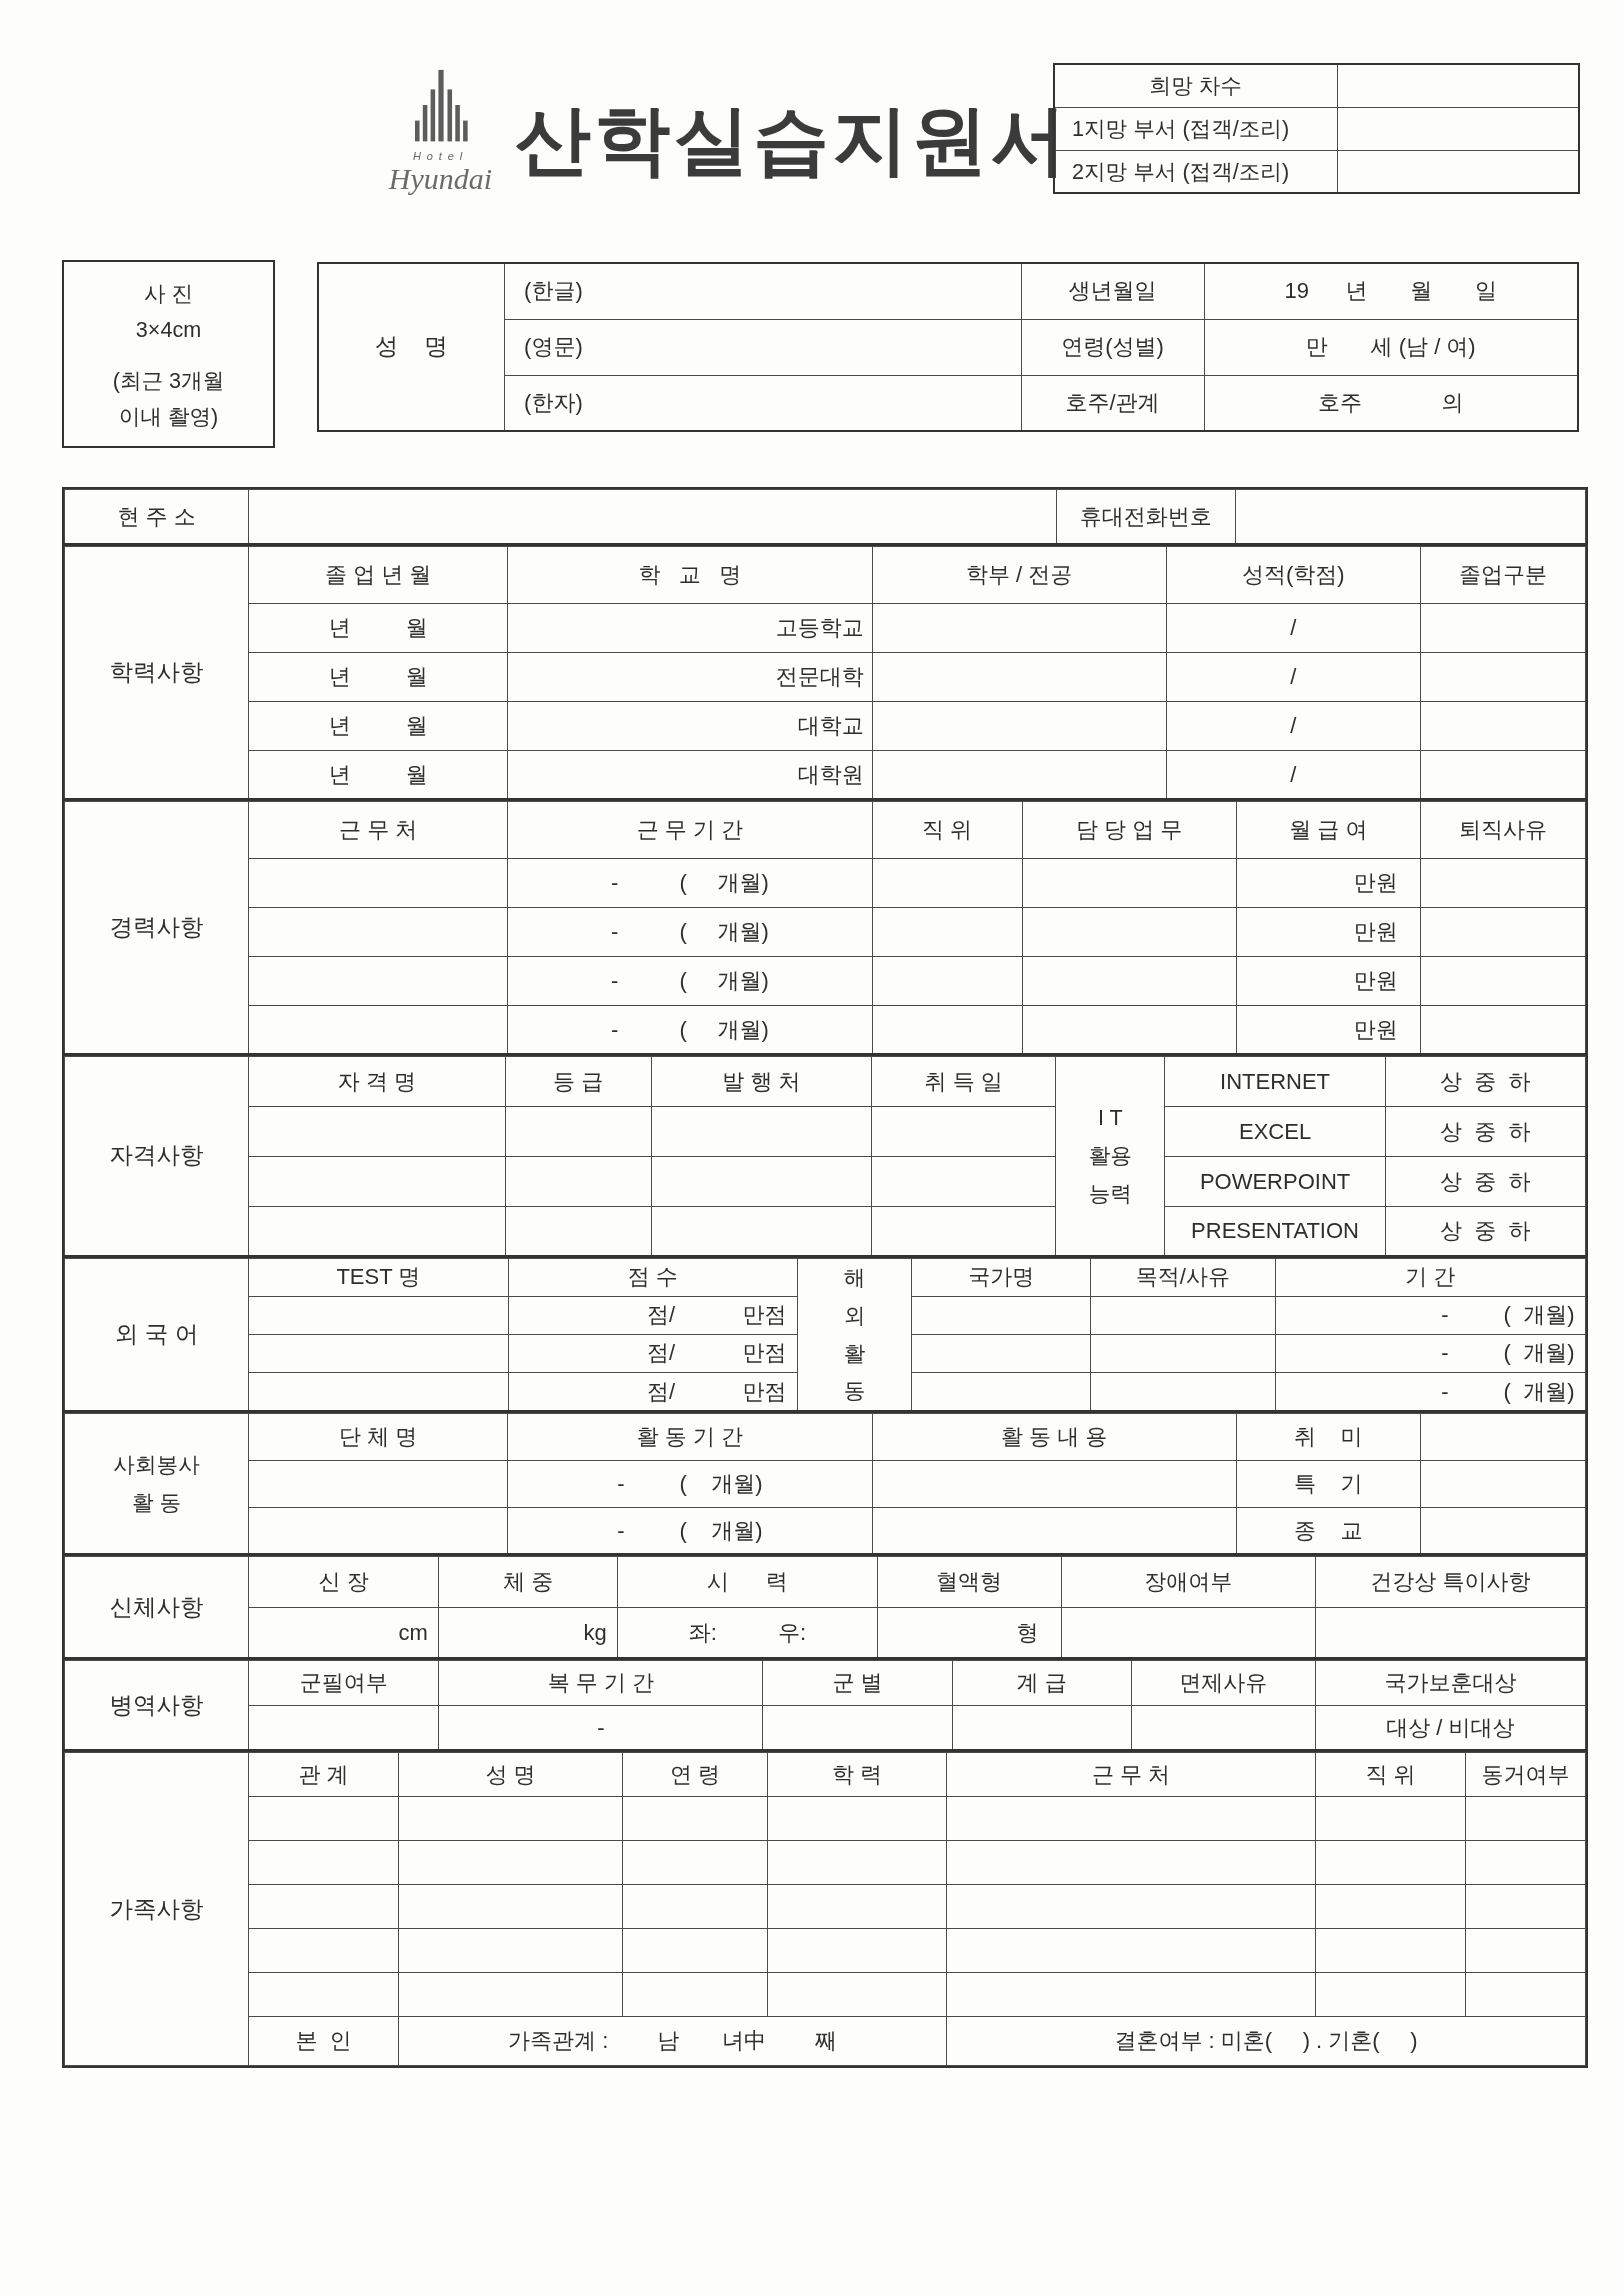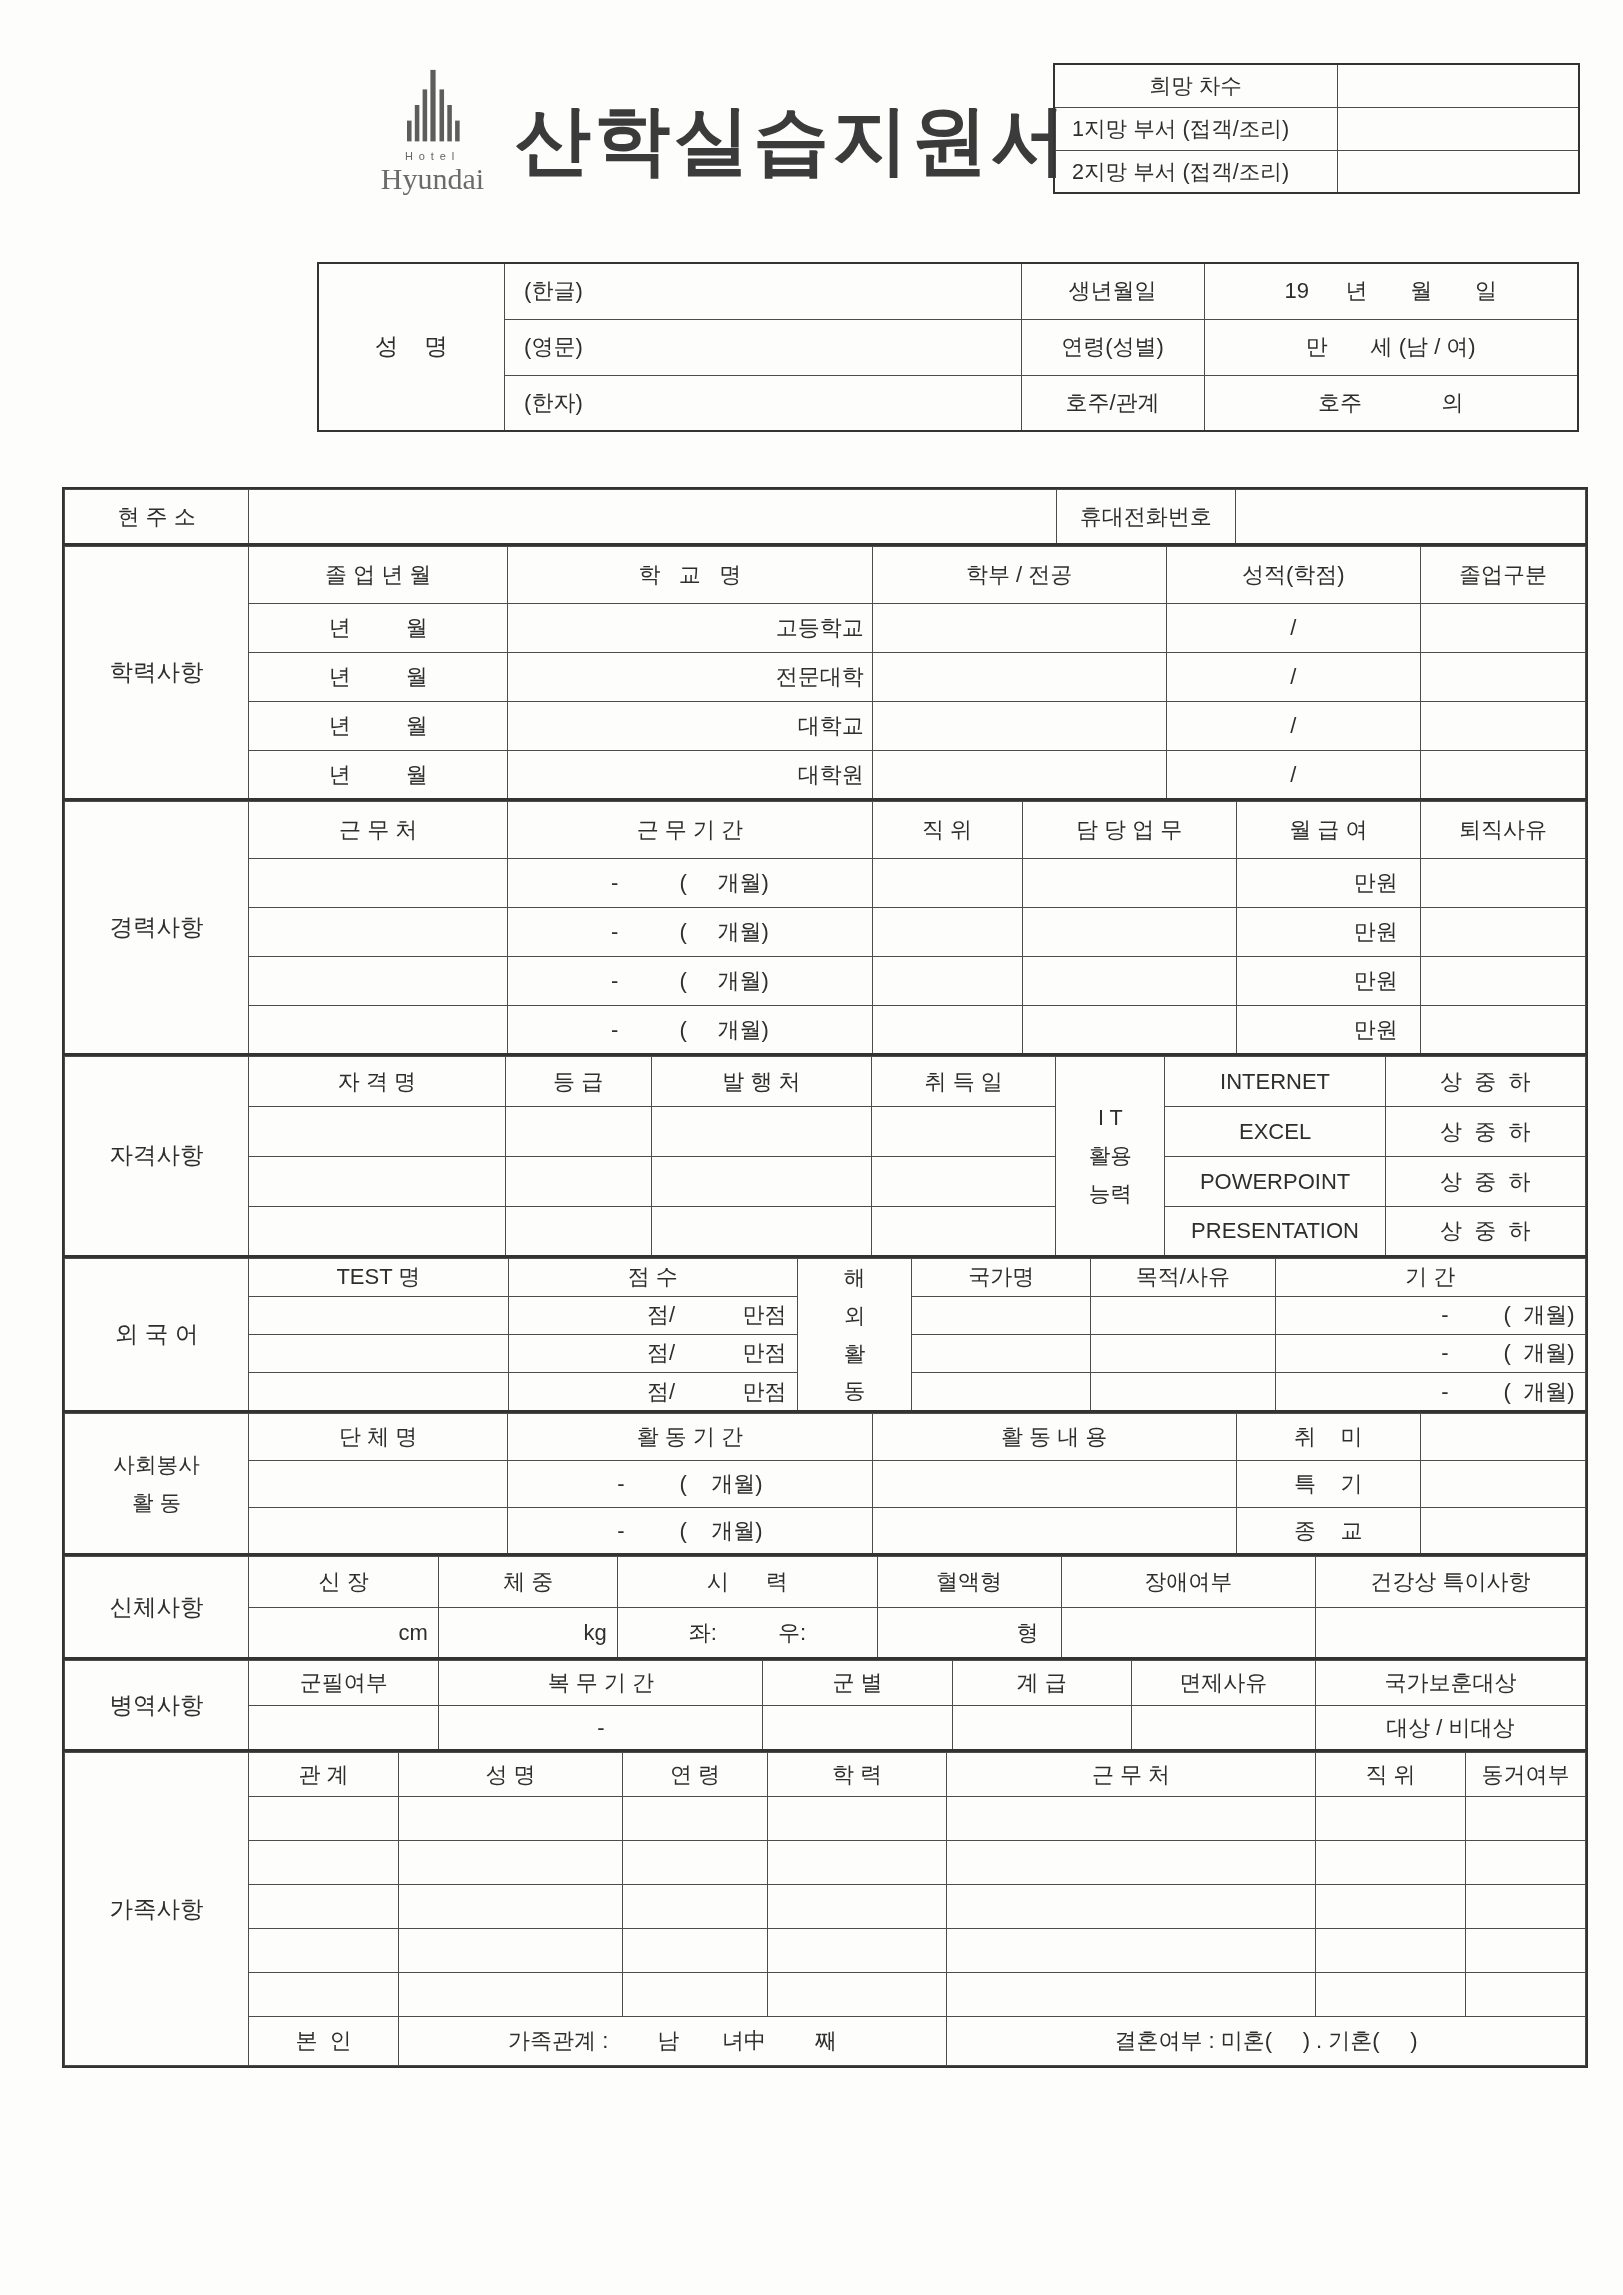--- a/index.html
+++ b/index.html
@@ -1,21 +1,21 @@
 <!DOCTYPE html>
 <html style="font-size:10.5px"><head>
 <meta charset="utf-8">
 <style>
   * { margin:0; padding:0; box-sizing:border-box; }
   body { background:#e8e8e8; }
   .page { position:relative; width:1623px; height:2295px; background:#fdfdfc;
           font-family:"Liberation Sans","DejaVu Sans",sans-serif; color:#2e2e2e; }
 
   
-  .logo { position:absolute; left:364px; top:63px; width:137px; text-align:center; }
+  .logo { position:absolute; left:372px; top:63px; width:137px; text-align:center;font-style:italic; }
   .logo .hotel { font-size:11px; letter-spacing:5.9px; color:#666; margin-top:1.3px; }
   .logo .brand { font-family:"Liberation Serif","DejaVu Serif",serif; font-size:30px; color:#6b6b6b; }
   .title { position:absolute; left:515px; top:90px; font-size:76px; font-weight:600;
            letter-spacing:3.3px; color:#3b3b3b; white-space:pre; }
 
   table { border-collapse:collapse; table-layout:fixed; width:100%; }
   td { border:1.3px solid #4c4c4c; font-size:22px; text-align:center; vertical-align:middle;
        white-space:pre; overflow:hidden; padding:0; }
 
   .wish { position:absolute; left:1053px; top:63px; width:524px; border:2.6px solid #333; }
@@ -82,20 +82,27 @@
       <td class="l">1지망 부서 (접객/조리)</td>
       <td></td>
     </tr>
     <tr>
       <td class="l">2지망 부서 (접객/조리)</td>
       <td></td>
     </tr>
   </tbody>
     </table>
 
+  <div class="photo">
+    <div>사  진</div>
+    <div>3×4cm</div>
+    <div class="gap"></div>
+    <div>(최근 3개월</div>
+    <div>이내 촬영)</div>
+  </div>
 
   <table class="ident">
     <colgroup>
         <col style="width:186px">
         <col style="width:517px">
         <col style="width:183px">
         <col style="width:374px">
       </colgroup>
     <tbody>
         <tr>

